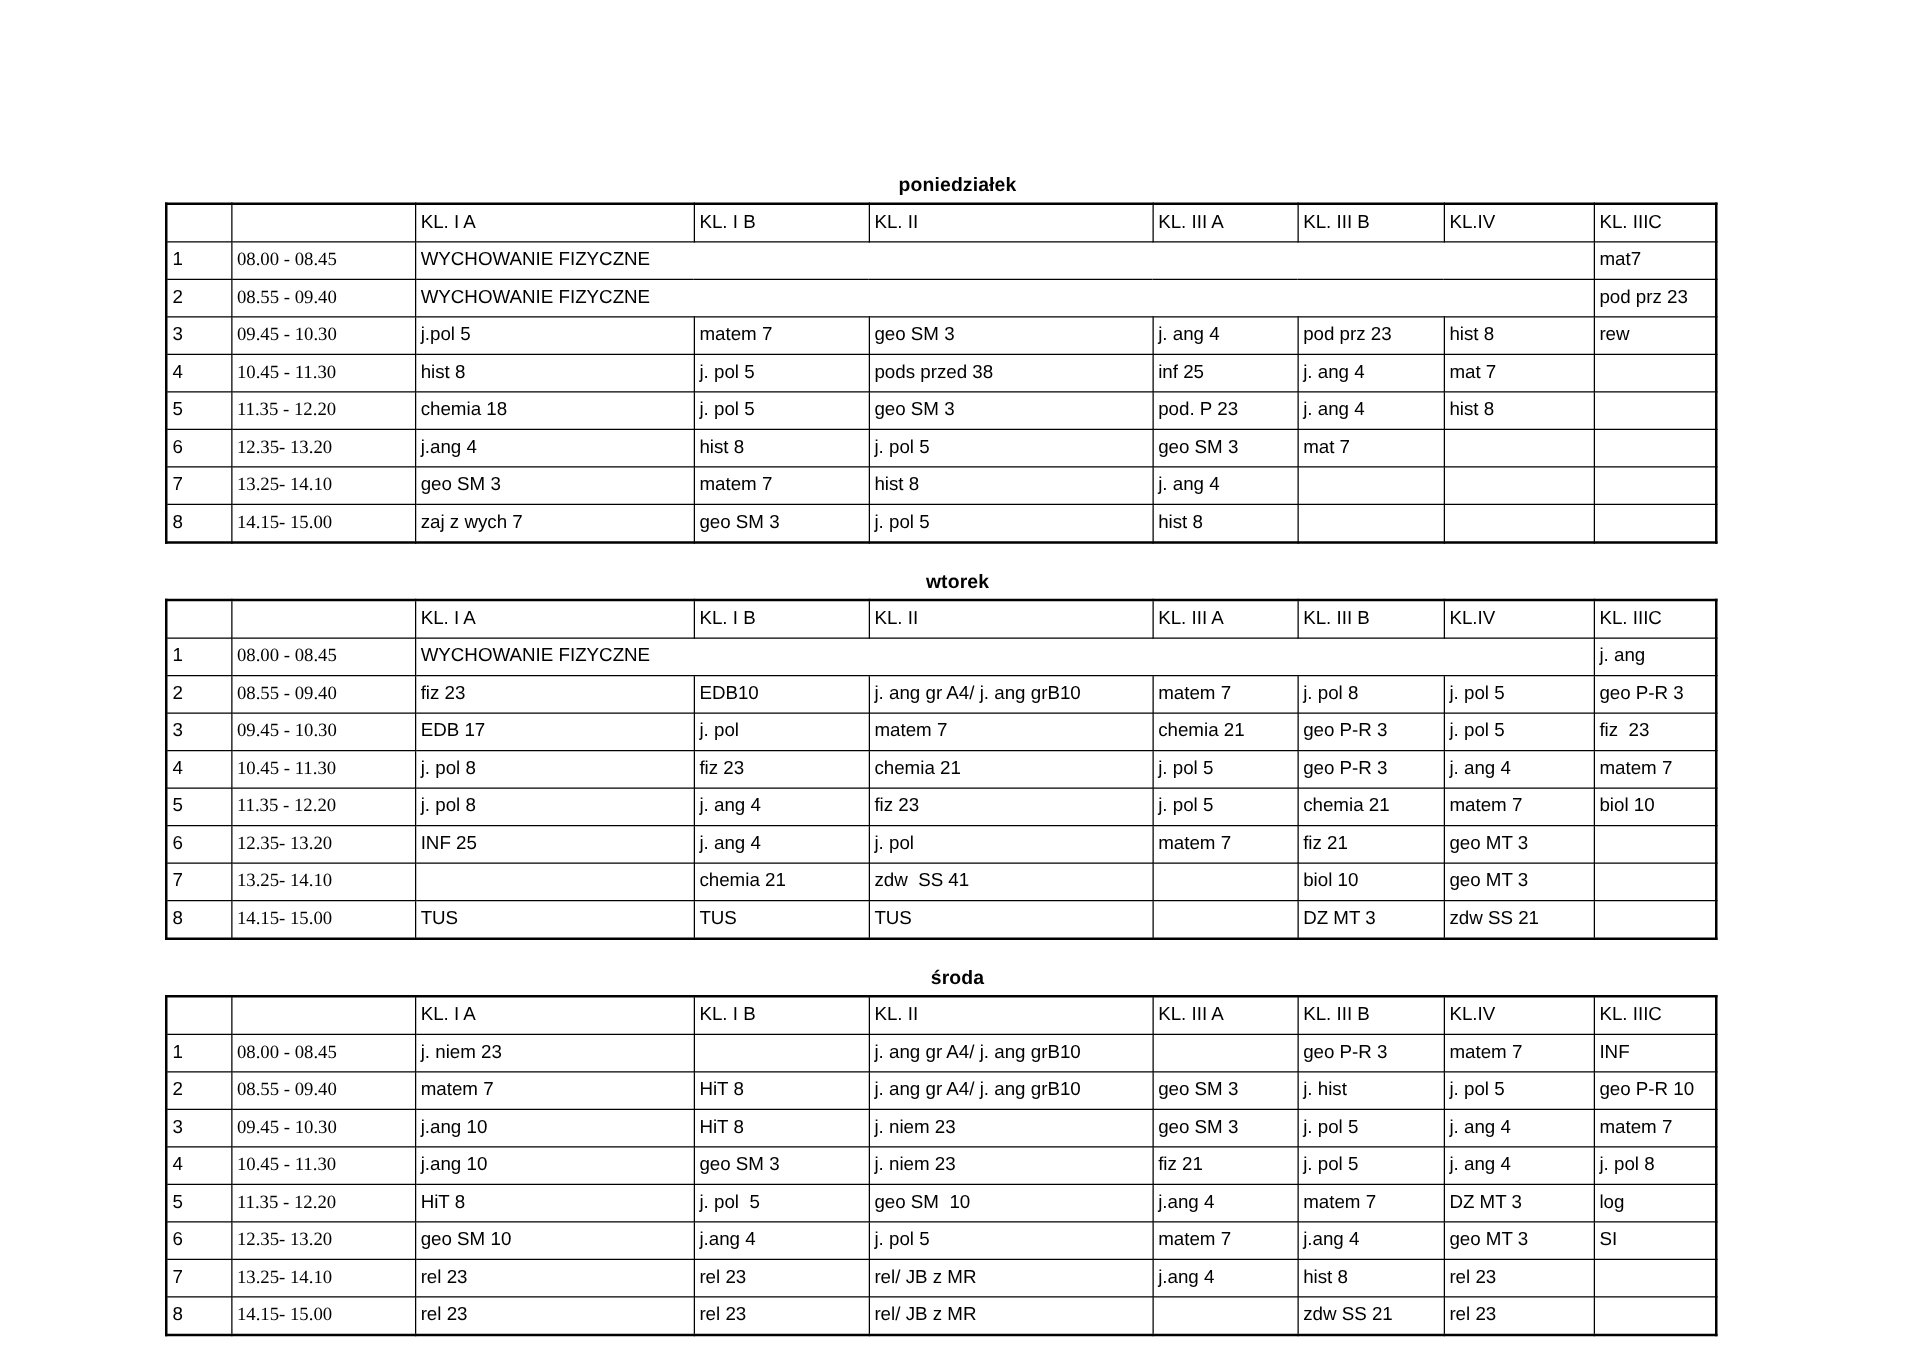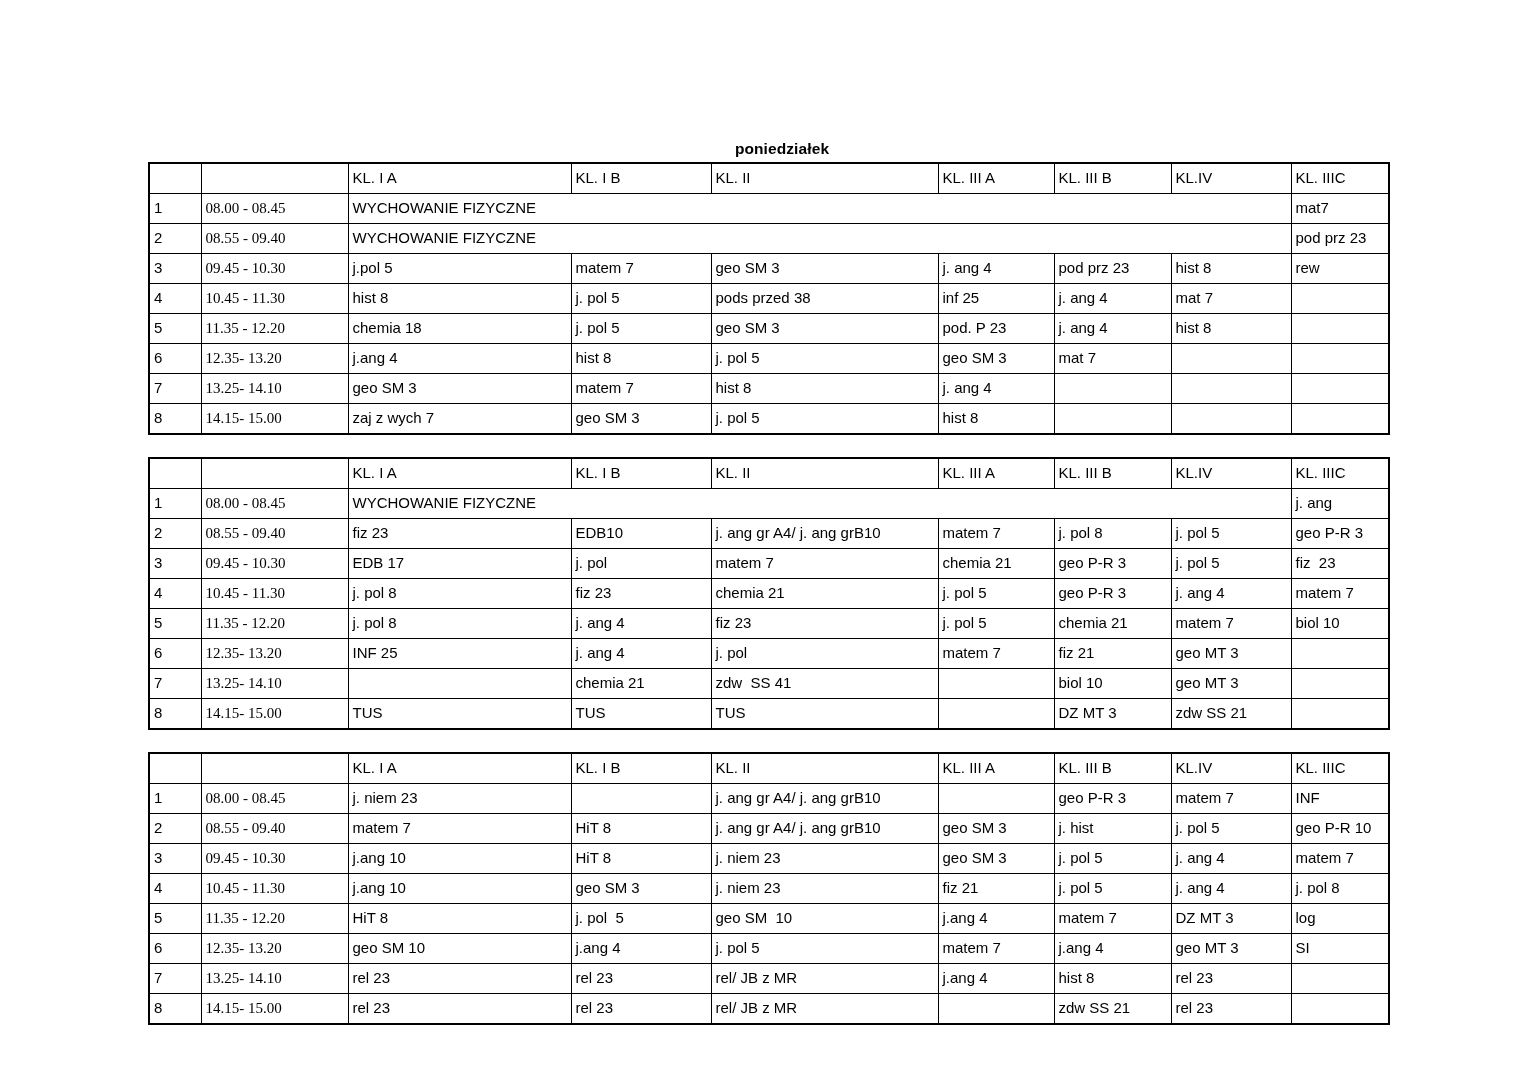--- a/index.html
+++ b/index.html
@@ -11,21 +11,21 @@
   body {
     width: 1536px;
     height: 1086px;
     font-family: "Liberation Sans", sans-serif;
     color: #000000;
     position: relative;
     overflow: hidden;
   }
   #sheet {
     position: absolute;
-    left: 148px;
+    left: 132px;
     top: 140px;
     width: 1240px;
   }
   .day-block { margin-bottom: 0; }
   .day-title {
     font-size: 15.5px;
     font-weight: bold;
     text-align: center;
     
     padding-left: 28px;
@@ -184,20 +184,21 @@
             <td class="cell">hist 8</td>
             <td class="cell"></td>
             <td class="cell"></td>
             <td class="cell"></td>
           </tr>
         </tbody>
       </table>
     </div>
     <div class="gap"></div>
     <div class="day-block">
+      <div class="day-title">wtorek</div>
       <table class="tt">
         <colgroup>
           <col class="c-idx">
           <col class="c-time">
           <col class="c-ka">
           <col class="c-kb">
           <col class="c-k2">
           <col class="c-k3a">
           <col class="c-k3b">
           <col class="c-k4">
@@ -298,20 +299,21 @@
             <td class="cell"></td>
             <td class="cell">DZ MT 3</td>
             <td class="cell">zdw SS 21</td>
             <td class="cell"></td>
           </tr>
         </tbody>
       </table>
     </div>
     <div class="gap"></div>
     <div class="day-block">
+      <div class="day-title">środa</div>
       <table class="tt">
         <colgroup>
           <col class="c-idx">
           <col class="c-time">
           <col class="c-ka">
           <col class="c-kb">
           <col class="c-k2">
           <col class="c-k3a">
           <col class="c-k3b">
           <col class="c-k4">

